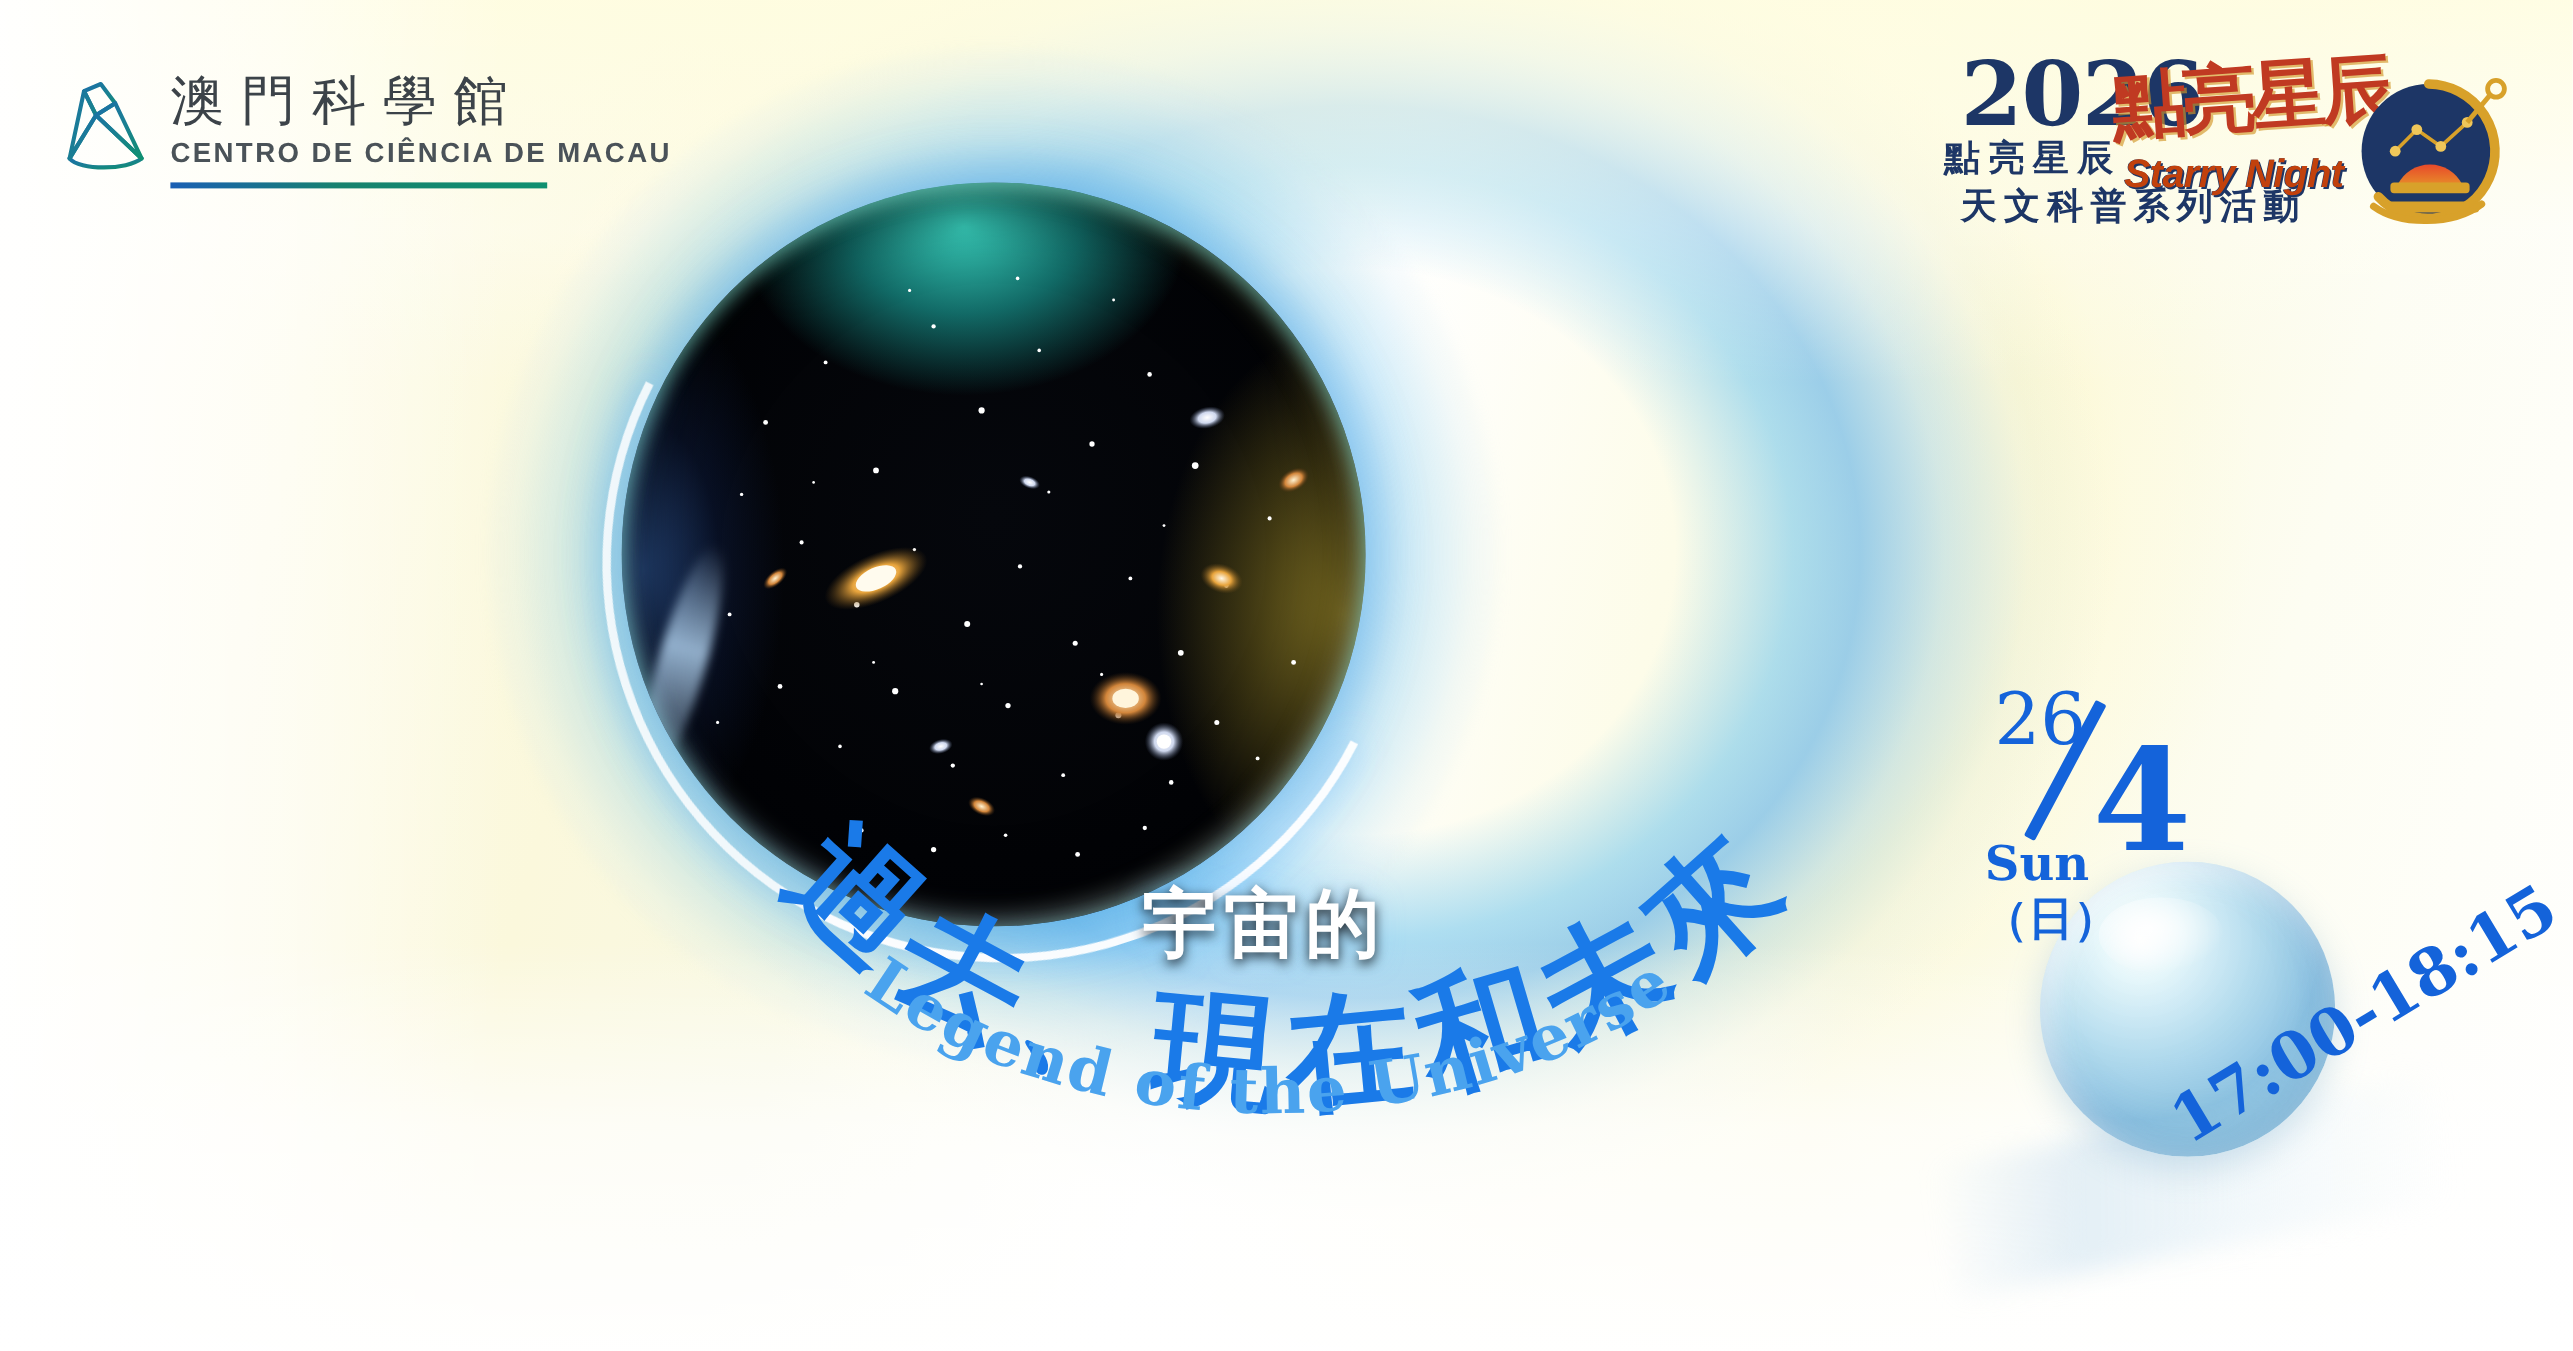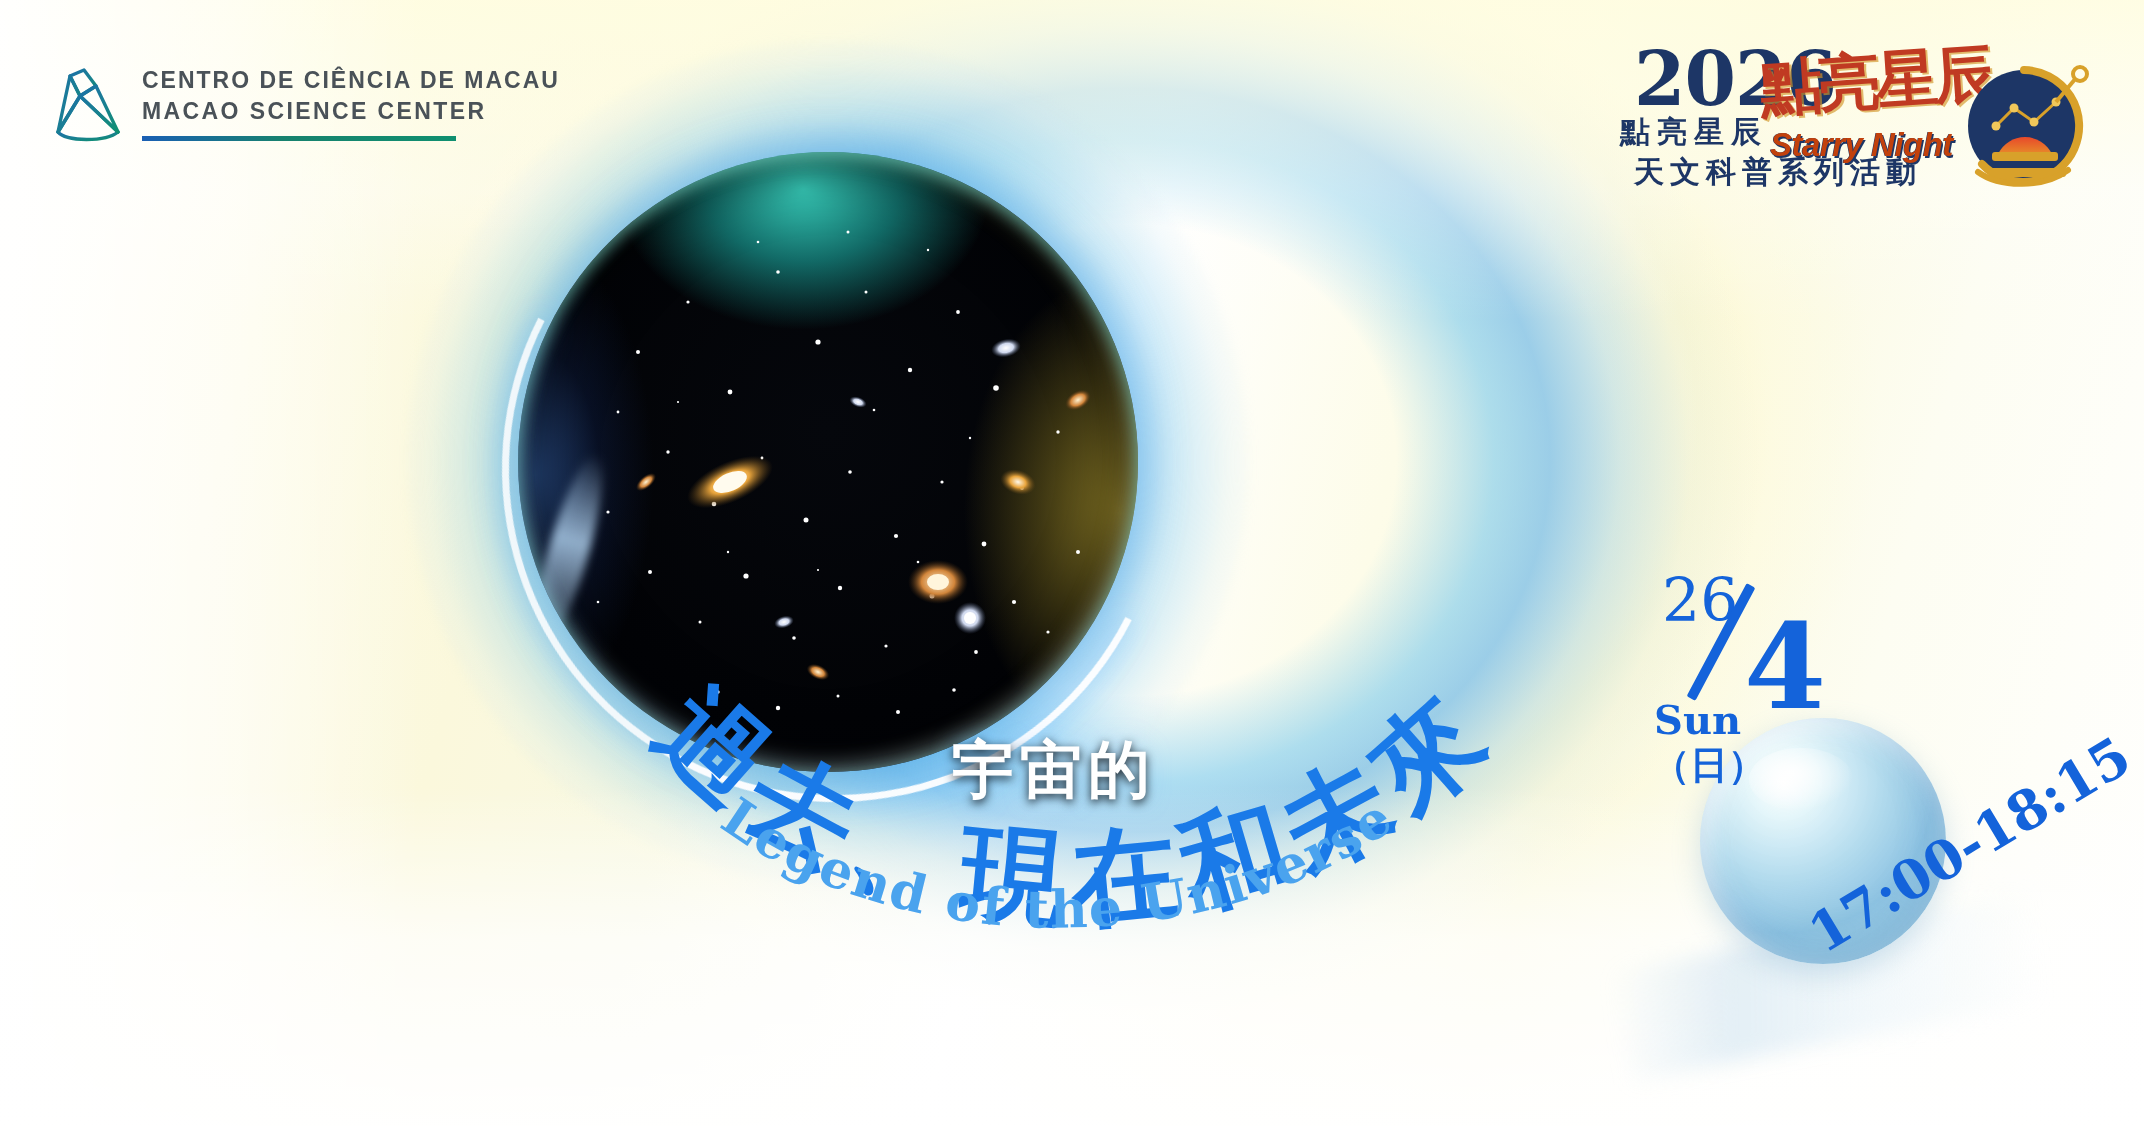--- a/index.html
+++ b/index.html
@@ -452,22 +452,22 @@
       </defs>
       <g fill="none" stroke="url(#mscGrad)" stroke-width="3.4" stroke-linejoin="round" stroke-linecap="round">
         <path d="M26 24 L40 18 L52 34 L36 44 Z"></path>
         <path d="M26 24 L14 80 L36 44 Z"></path>
         <path d="M52 34 L74 80 L36 44 Z"></path>
         <path d="M14 80 C22 90, 62 90, 74 80"></path>
         <path d="M14 80 L36 44 L74 80"></path>
       </g>
     </svg>
     <div class="msc-words">
+      <div class="msc-cn">澳門科學館</div>
       <div class="msc-pt">CENTRO DE CIÊNCIA DE MACAU</div>
-      <div class="msc-en">MACAO SCIENCE CENTER</div>
       <div class="msc-rule"></div>
     </div>
   </div>
 
   <div class="sn-logo">
     <div class="sn-year">2026</div>
     <div class="sn-cn1">點亮星辰</div>
     <div class="sn-cn2">天文科普系列活動</div>
     <div class="sn-cn-art">點亮星辰</div>
     <div class="sn-en">Starry Night</div>

